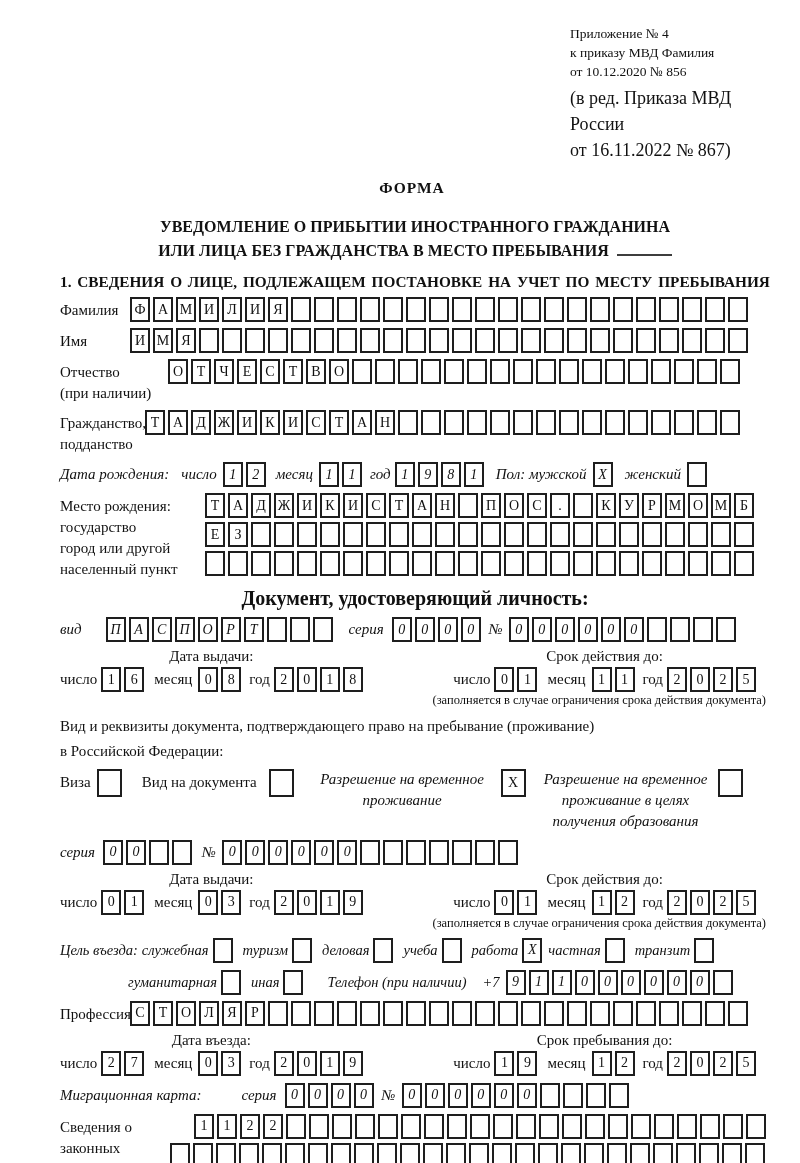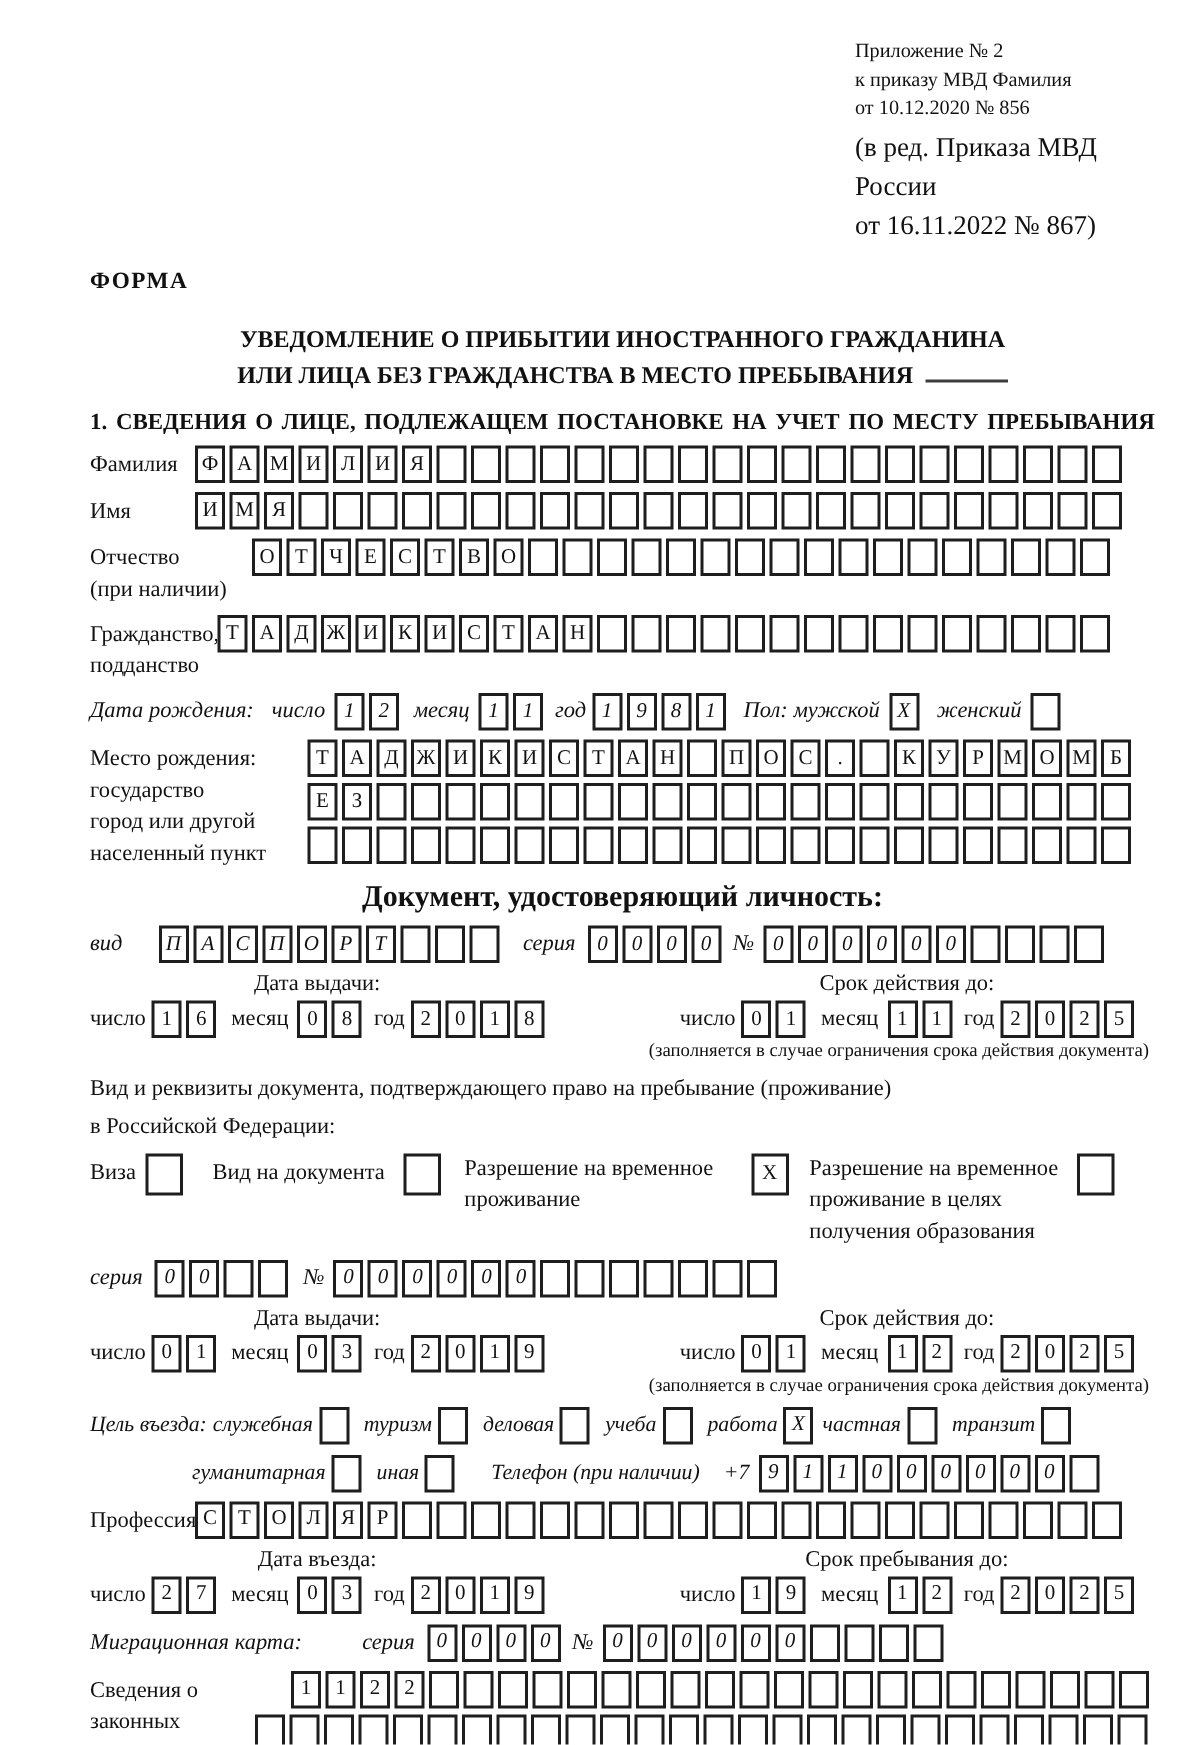--- a/index.html
+++ b/index.html
@@ -8,21 +8,21 @@
     width:800px; height:1163px; overflow:hidden;
     font-family:"Liberation Serif","DejaVu Serif",serif;
     color:#111; font-size:15px;
   }
   .page { padding:24px 30px 10px 60px; width:800px; }
 
   
   .hdr { margin-left:auto; width:200px; font-size:13.5px; line-height:1.42; }
   .hdr .sub { font-size:18px; }
   .hdr .sub-first { margin-top:5px; }
-  .forma { text-align:left; font-weight:bold; font-size:15.5px; letter-spacing:1px; margin:16px 6px 0 0; }
+  .forma { text-align:center; font-weight:bold; font-size:15.5px; letter-spacing:1px; margin:16px 6px 0 0; }
 
   
   .title { text-align:center; font-weight:bold; font-size:16px; line-height:1.5; margin-top:18px; }
   .blank { display:inline-block; width:55px; border-bottom:2px solid #3d3d3d; height:13px; margin-left:8px; }
 
   .sec-heading { font-weight:bold; font-size:15.3px; margin-top:10px; word-spacing:2px; }
 
   
   .frow { display:flex; align-items:flex-start; margin-top:6px; }
   .flabel { flex:none; font-size:15px; line-height:1.4; padding-top:3px; white-space:nowrap; }
@@ -43,35 +43,35 @@
   .dateblock { display:flex; justify-content:space-between; margin-top:6px; padding-right:14px; }
   .dhead { text-align:center; font-size:15px; margin-bottom:2px; }
   .dfields { display:flex; align-items:center; font-size:15px; }
   .dfields > span { white-space:nowrap; }
   .dfoot { text-align:right; font-size:12.5px; margin-top:1px; padding-right:4px; }
 
   .intro { font-size:15px; margin-top:8px; line-height:1.45; }
 
   .optrow { display:flex; align-items:flex-start; margin-top:6px; }
   .optlbl-inline { white-space:nowrap; padding-top:5px; }
-  .optlbl { line-height:1.42; flex:none; }
+  .optlbl { text-align:center; line-height:1.42; flex:none;font-style:italic; }
 
   .mt3 { margin-top:3px; } .mt4 { margin-top:4px; }
   .ml4{margin-left:4px;} .ml6{margin-left:6px;} .ml8{margin-left:8px;} .ml10{margin-left:10px;}
   .ml12{margin-left:12px;} .ml14{margin-left:14px;} .ml16{margin-left:16px;} .ml20{margin-left:20px;}
   .ml24{margin-left:24px;} .ml40{margin-left:40px;} .ml68{margin-left:68px;}
   .purpose { font-size:14.5px; }
 </style>
 </head>
 <body>
 
 <div class="page">
 
   <div class="hdr">
-    <div>Приложение № 2</div>
+    <div>Приложение № 4</div>
     <div>к приказу МВД Фамилия</div>
     <div>от 10.12.2020 № 856</div>
     <div class="sub sub-first">(в ред. Приказа МВД России</div>
     <div class="sub">от 16.11.2022 № 867)</div>
   </div>
   <div class="forma">ФОРМА</div>
 
   <div class="title">
     <div>УВЕДОМЛЕНИЕ О ПРИБЫТИИ ИНОСТРАННОГО ГРАЖДАНИНА</div>
     <div><span>ИЛИ ЛИЦА БЕЗ ГРАЖДАНСТВА В МЕСТО ПРЕБЫВАНИЯ</span><span class="blank"></span></div>

